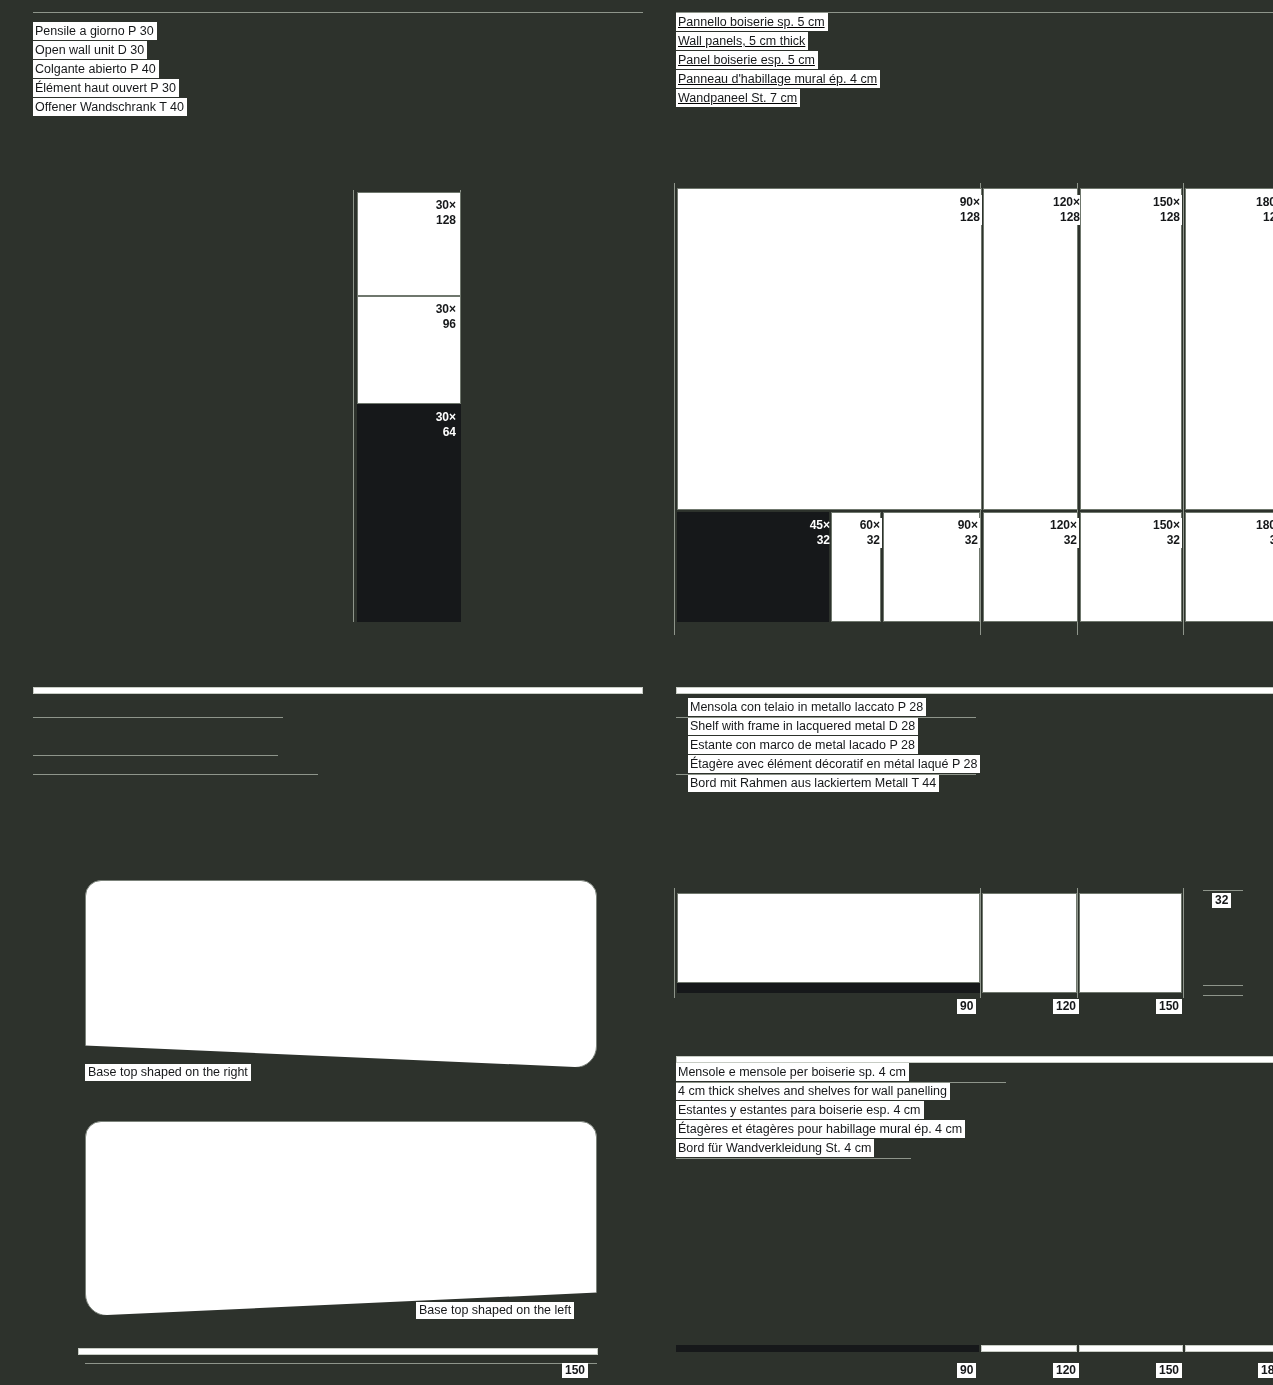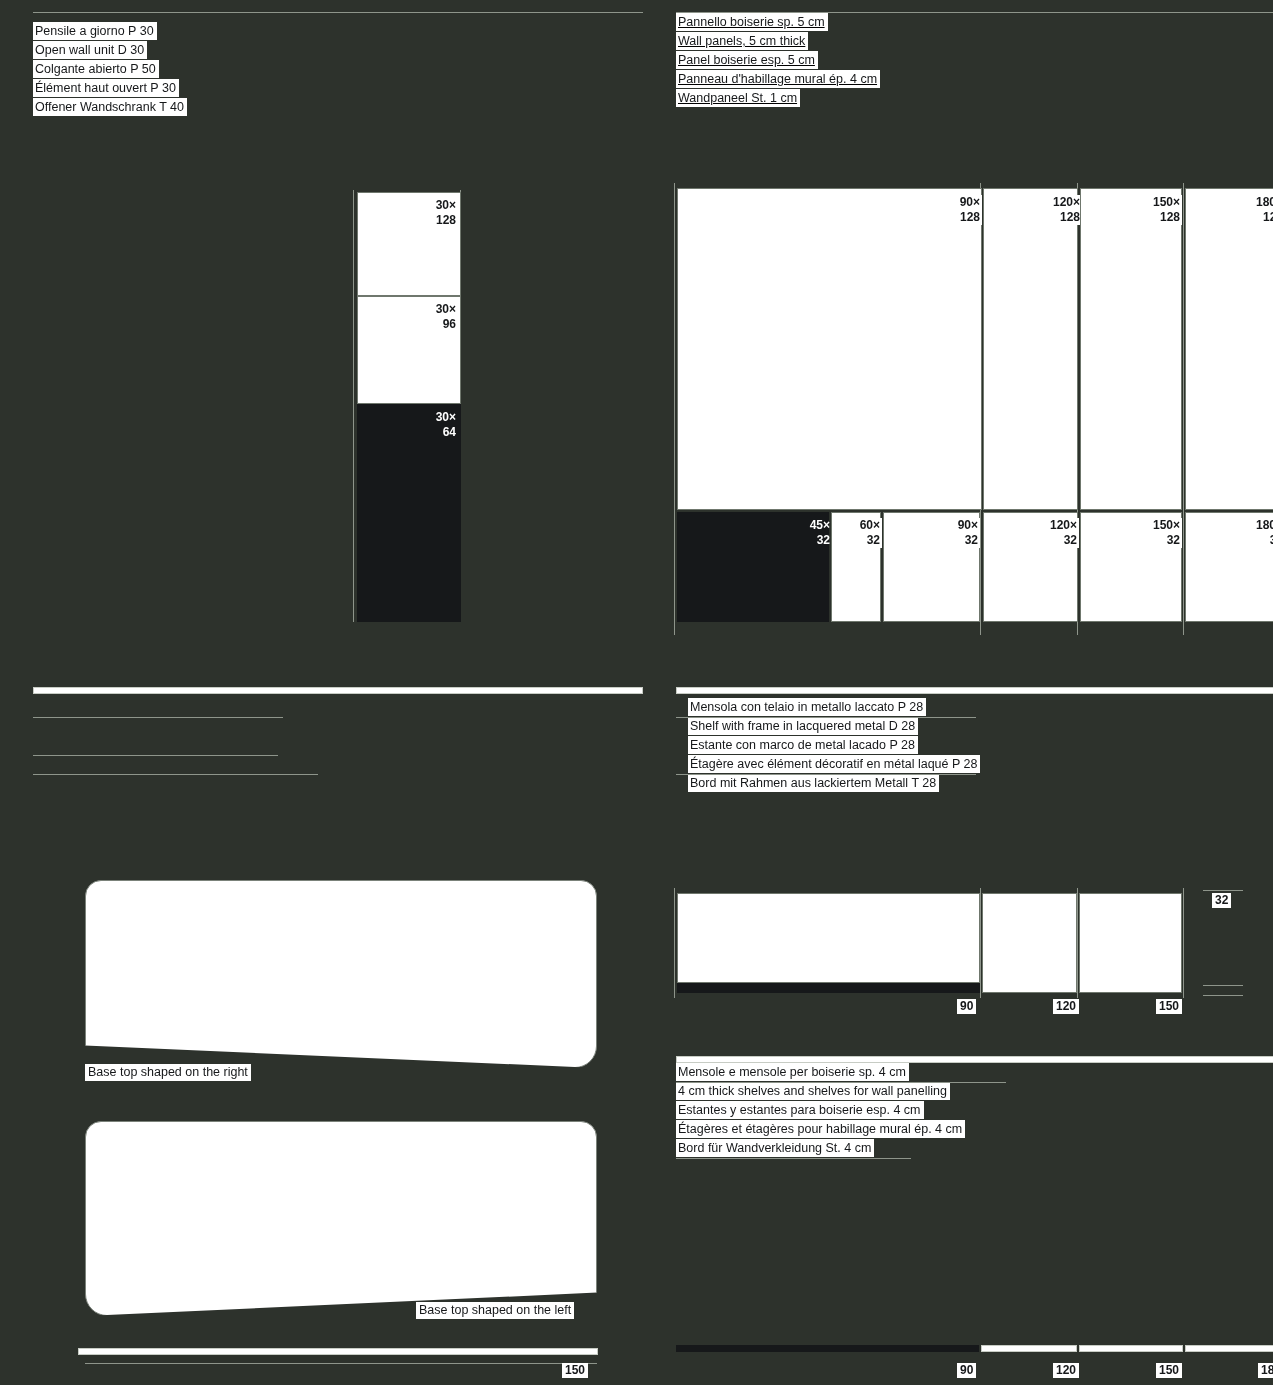--- a/index.html
+++ b/index.html
@@ -99,31 +99,31 @@
   .tiny-tick{position:absolute;background:#ffffff;width:2px;height:5px;}
 </style>
 </head>
 <body>
 
 <div class="stage">
 
   <div class="txtblock" style="left:10px;top:22px;">
     <div class="line">Pensile a giorno P 30</div>
     <div class="line">Open wall unit D 30</div>
-    <div class="line">Colgante abierto P 50</div>
+    <div class="line">Colgante abierto P 40</div>
     <div class="line">Élément haut ouvert P 30</div>
     <div class="line">Offener Wandschrank T 40</div>
   </div>
 
   <div class="txtblock" style="left:653px;top:13px;text-decoration:underline;">
     <div class="line">Pannello boiserie sp. 5 cm</div>
     <div class="line">Wall panels, 5 cm thick</div>
     <div class="line">Panel boiserie esp. 5 cm</div>
     <div class="line">Panneau d'habillage mural ép. 4 cm</div>
-    <div class="line">Wandpaneel St. 1 cm</div>
+    <div class="line">Wandpaneel St. 7 cm</div>
   </div>
 
   <div class="hairline" style="left:10px;top:12px;width:610px;"></div>
   <div class="hairline" style="left:653px;top:12px;width:610px;"></div>
 
   <div class="vhair" style="left:330px;top:190px;height:432px;"></div>
   <div class="vhair" style="left:437px;top:190px;height:432px;"></div>
 
   <div class="box" style="left:334px;top:192px;width:104px;height:104px;"></div>
   <div class="dim" style="left:392px;top:198px;width:39px;">
@@ -218,21 +218,21 @@
 
   <div class="hairline" style="left:10px;top:717px;width:250px;"></div>
   <div class="hairline" style="left:10px;top:755px;width:245px;"></div>
   <div class="hairline" style="left:10px;top:774px;width:285px;"></div>
 
   <div class="txtblock" style="left:653px;top:698px;padding-left:12px;">
     <div class="line">Mensola con telaio in metallo laccato P 28</div>
     <div class="line">Shelf with frame in lacquered metal D 28</div>
     <div class="line">Estante con marco de metal lacado P 28</div>
     <div class="line">Étagère avec élément décoratif en métal laqué P 28</div>
-    <div class="line">Bord mit Rahmen aus lackiertem Metall T 28</div>
+    <div class="line">Bord mit Rahmen aus lackiertem Metall T 44</div>
   </div>
   <div class="hairline" style="left:653px;top:717px;width:300px;"></div>
   <div class="hairline" style="left:653px;top:774px;width:300px;"></div>
 
   <div class="shaped r1" style="left:62px;top:880px;width:512px;height:188px;"></div>
   <div class="caption" style="left:62px;top:1064px;">Base top shaped on the right</div>
 
   <div class="shaped r2" style="left:62px;top:1121px;width:512px;height:195px;"></div>
   <div class="caption" style="left:393px;top:1302px;">Base top shaped on the left</div>
 

